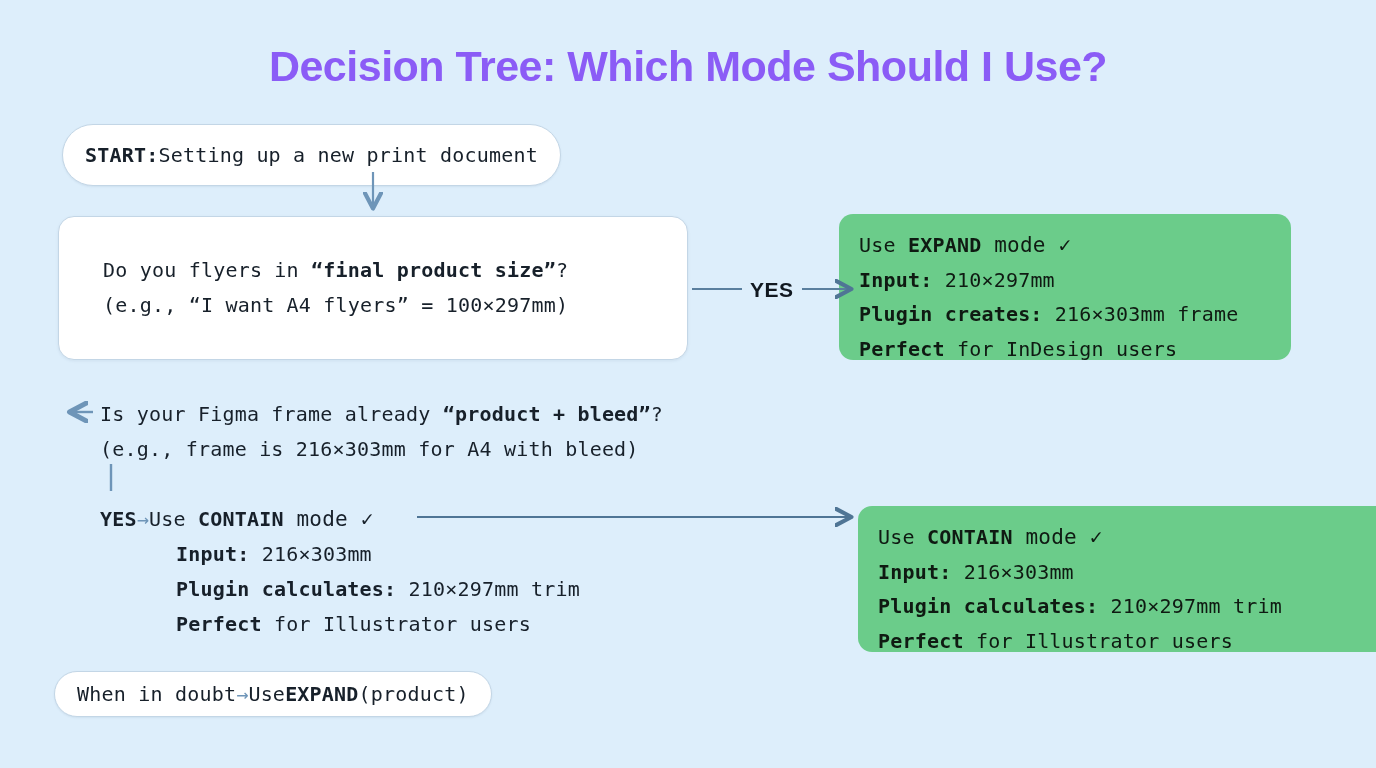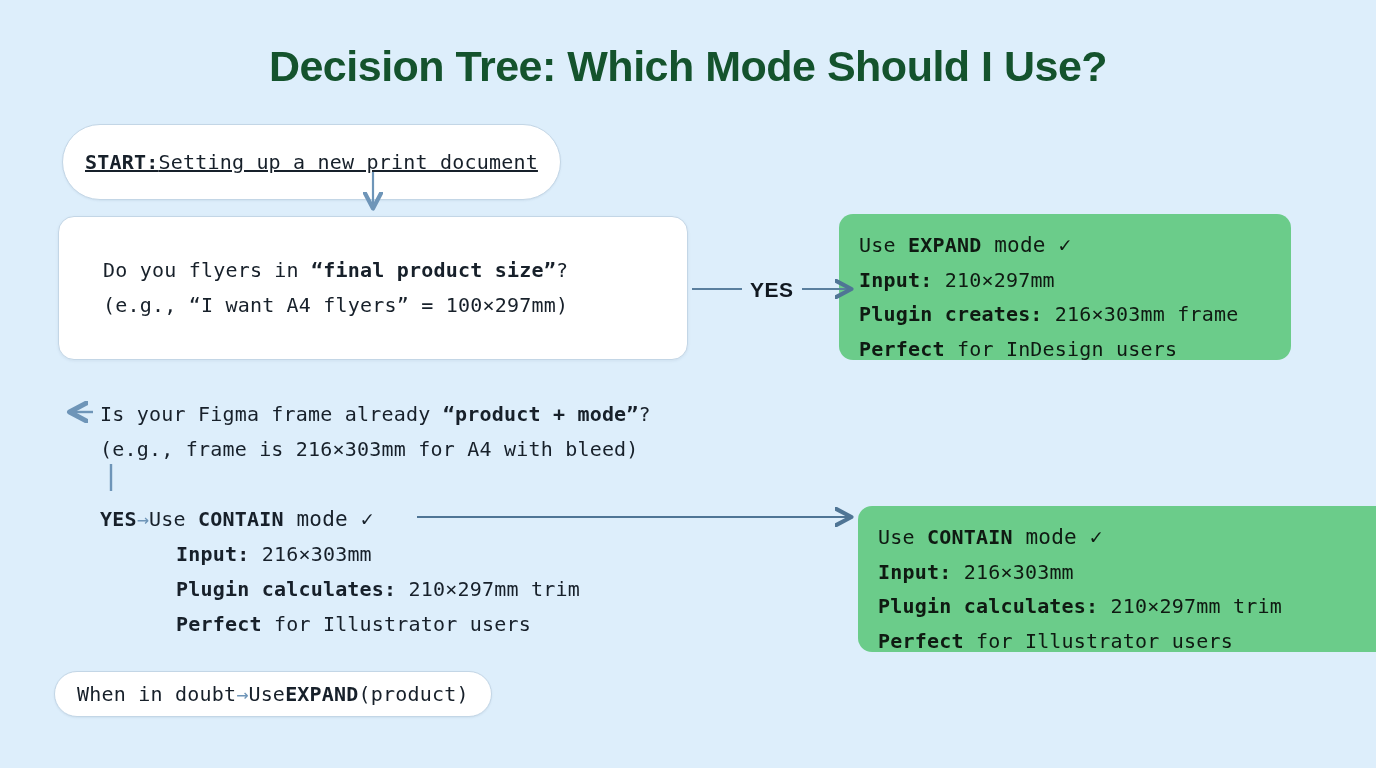--- a/index.html
+++ b/index.html
@@ -45,22 +45,21 @@
     align-items: center;
     white-space: nowrap;
     font-size: 20px;
     color: #17202a;
     letter-spacing: 0.2px;
   }
   #start-box {
     left: 62px;
     top: 124px;
     height: 44px;
-    padding: 15px 22px;
-    text-decoration: underline;
+    padding: 8px 22px;
   }
   #default-box {
     left: 54px;
     top: 671px;
     height: 44px;
     padding: 0 22px;
   }
 
   
   .decision-box {
@@ -155,42 +154,42 @@
     color: #6e95b8;
     font-weight: normal;
   }
   .check { font-size: 21px; }
 </style>
 </head>
 <body style="background: rgb(221, 238, 251);">
 
 <div class="stage">
 
-  <div class="title" style="color: #14532d;">Decision Tree: Which Mode Should I Use?</div>
+  <div class="title" style="color: #8b5cf6;">Decision Tree: Which Mode Should I Use?</div>
 
   <div class="pill" id="start-box">
     <b>START:</b>
       <span> Setting up a new print document</span>
   </div>
 
   <div class="decision-box">
     <div class="line"><span>Do you flyers in </span><b>“final product size”</b><span>?</span></div>
     <div class="line">(e.g., “I want A4 flyers” = 100×297mm)</div>
   </div>
 
   <div class="yes-label" id="yes-branch-label">YES</div>
 
   <div class="green-card" id="green-expand" style="background: rgb(107, 204, 138);">
     <div class="line"><span>Use </span><b>EXPAND</b><span class="check"> mode ✓</span></div>
     <div class="line"><b>Input:</b><span> 210×297mm</span></div>
     <div class="line"><b>Plugin creates:</b><span> 216×303mm frame</span></div>
     <div class="line"><b>Perfect</b><span> for InDesign users</span></div>
   </div>
 
-  <div class="plain-line" id="mid-q1"><span>Is your Figma frame already </span><b>“product + mode”</b><span>?</span></div>
+  <div class="plain-line" id="mid-q1"><span>Is your Figma frame already </span><b>“product + bleed”</b><span>?</span></div>
   <div class="plain-line" id="mid-q2">(e.g., frame is 216×303mm for A4 with bleed)</div>
 
   <div class="plain-line" id="ans-yes"><b>YES</b><span class="glyph-arrow">→</span><span>Use </span><b>CONTAIN</b><span class="check"> mode ✓</span></div>
   <div class="plain-line" id="ans-input"><b>Input:</b><span> 216×303mm</span></div>
   <div class="plain-line" id="ans-plugin"><b>Plugin calculates:</b><span> 210×297mm trim</span></div>
   <div class="plain-line" id="ans-perfect"><b>Perfect</b><span> for Illustrator users</span></div>
 
   <div class="green-card" id="green-contain" style="background: rgb(107, 204, 138);">
     <div class="line"><span>Use </span><b>CONTAIN</b><span class="check"> mode ✓</span></div>
     <div class="line"><b>Input:</b><span> 216×303mm</span></div>

